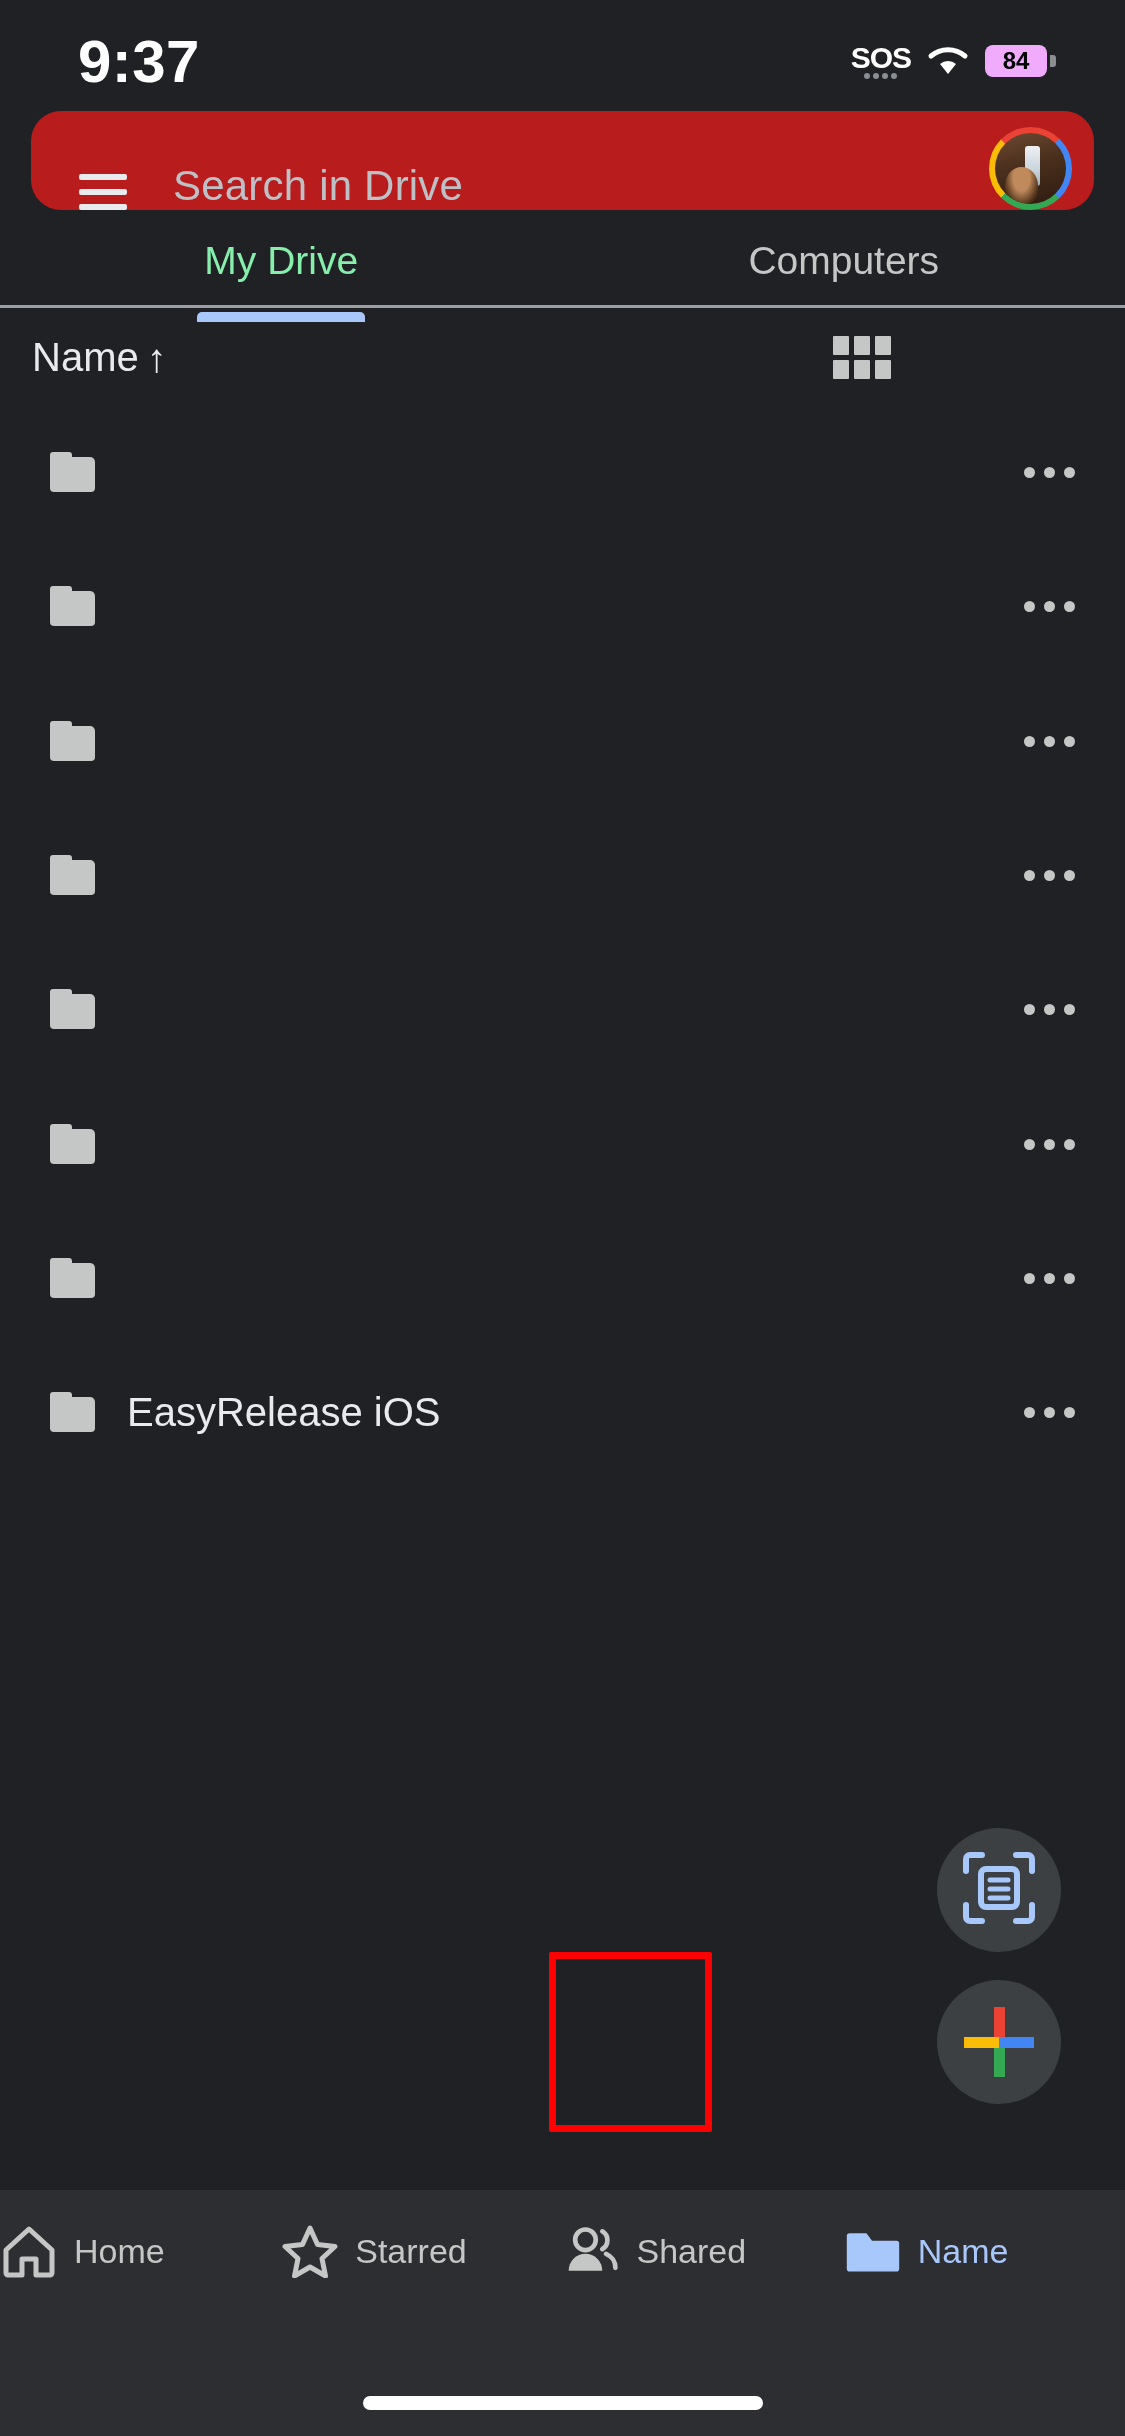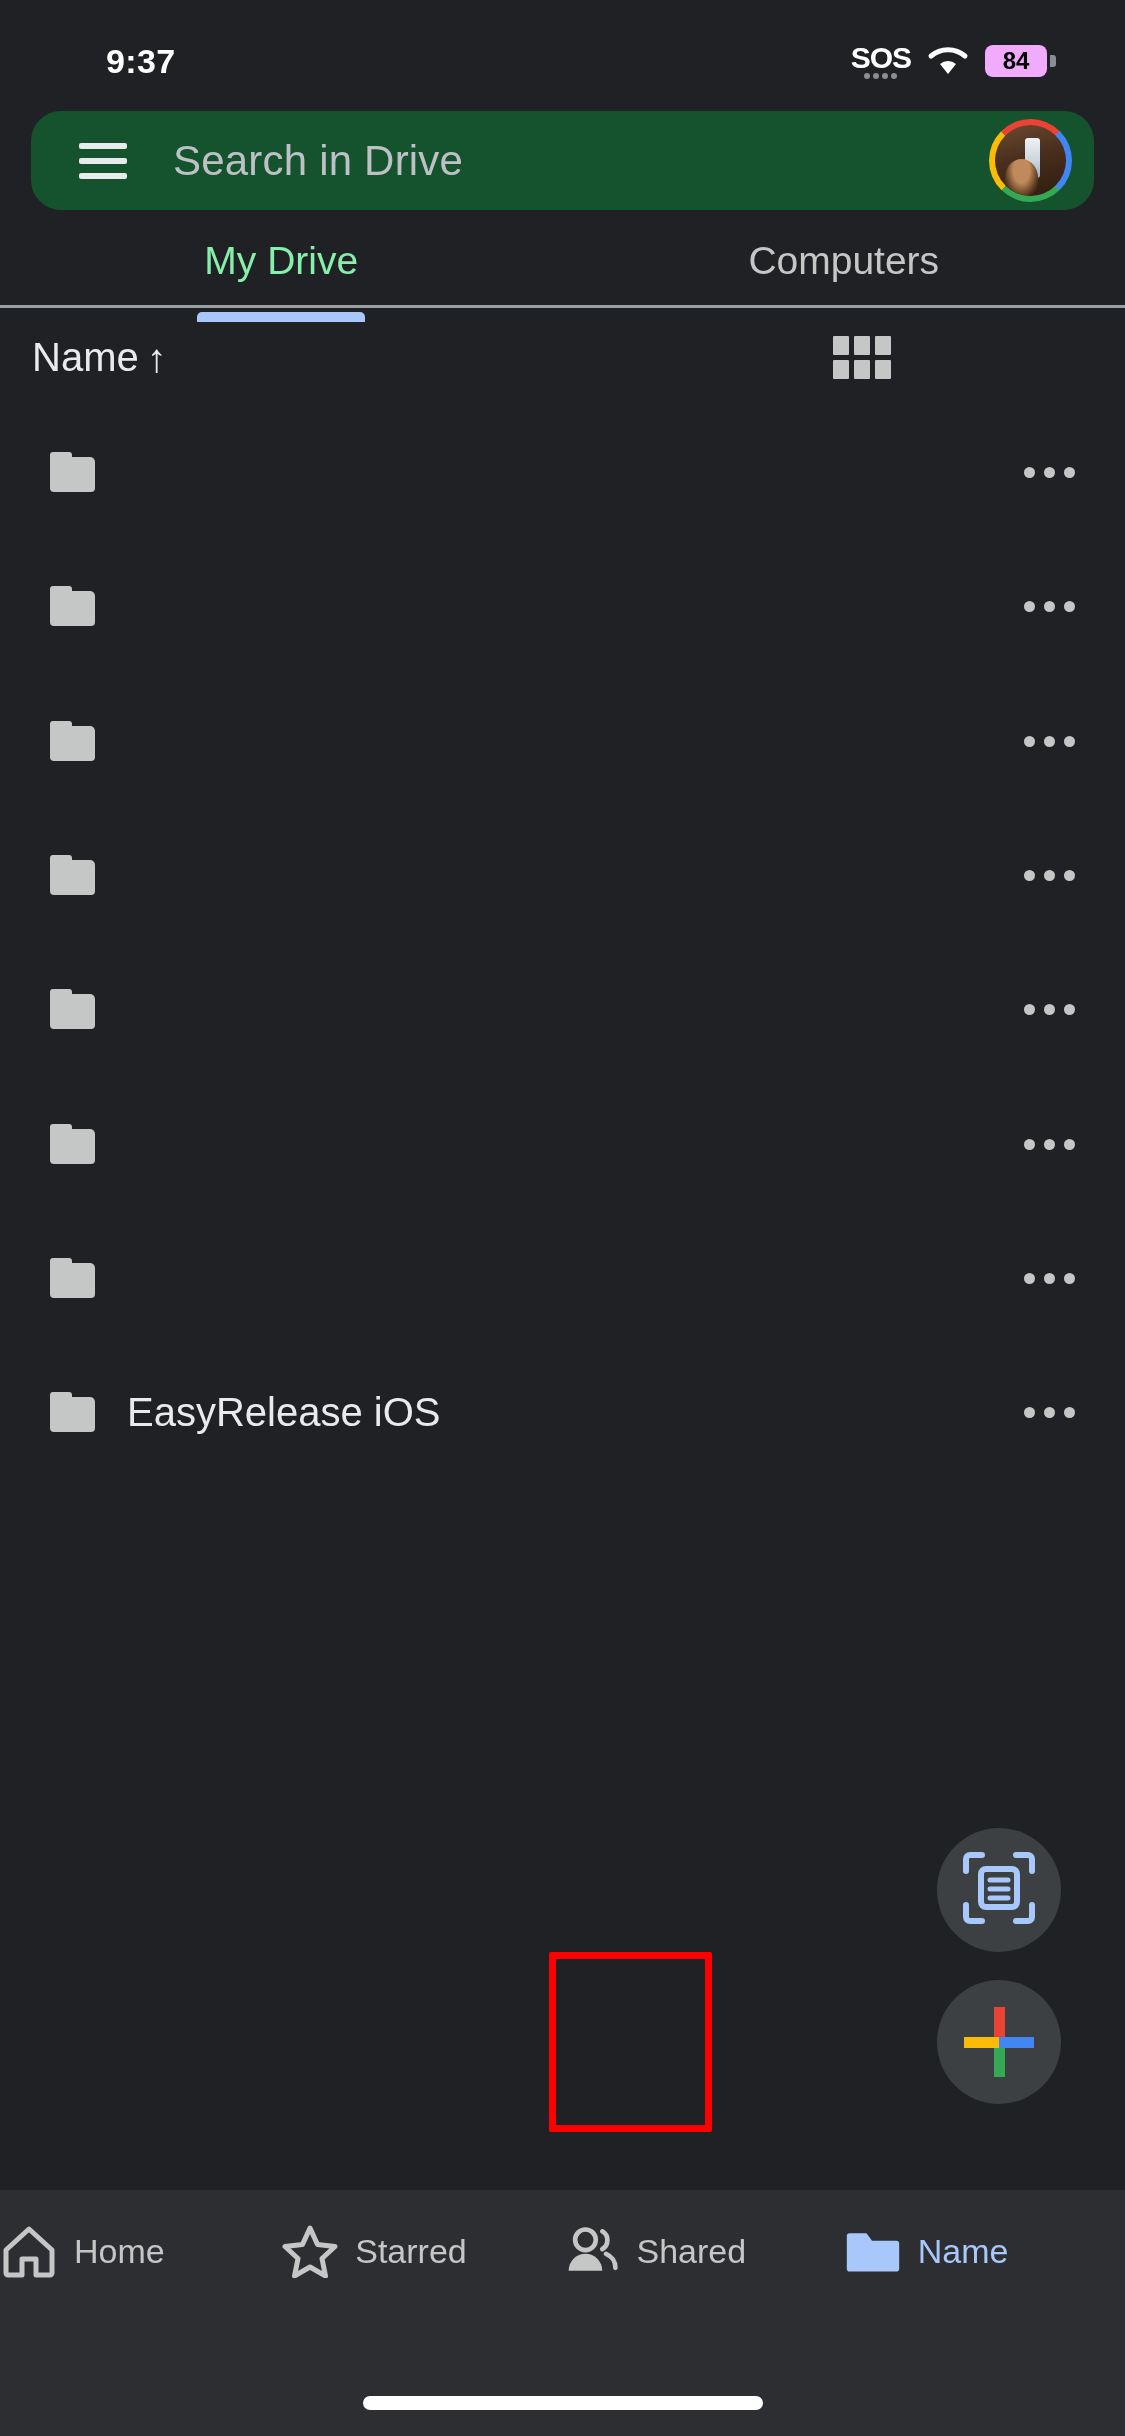--- a/index.html
+++ b/index.html
@@ -25,25 +25,24 @@
     top: 0; left: 0;
     width: 1125px;
     height: 108px;
     display: flex;
     align-items: center;
     justify-content: space-between;
     padding: 0 78px 0 78px;
   }
   .status-time {
     color: #ffffff;
-    font-size: 34px;
+    font-size: 60px;
     font-weight: 700;
     letter-spacing: 0.4px;
     margin-top: 14px;
-    margin-left: 28px;
   }
   .status-right {
     display: flex;
     align-items: center;
     gap: 16px;
     margin-top: 14px;
   }
   .sos-wrap { display: flex; flex-direction: column; align-items: center; }
   .sos-text {
     color: #ffffff;
@@ -78,24 +77,24 @@
     width: 6px; height: 12px;
     background: #8a8d91;
     border-radius: 0 3px 3px 0;
   }
 
   
   .search-bar {
     position: absolute;
     top: 111px; left: 31px;
     width: 1063px; height: 99px;
-    background: #14532d;
+    background: #b91c1c;
     border-radius: 30px;
     display: flex;
-    align-items: center;
+    align-items: flex-end;
     padding: 0 22px 0 48px;
   }
   .hamburger { width: 48px; height: 36px; display: flex; flex-direction: column; justify-content: space-between; flex: none; }
   .hamburger i { display: block; height: 6px; background: #e8eaed; border-radius: 2px; }
   .search-placeholder {
     flex: 1;
     margin-left: 46px;
     color: #bdc1c6;
     font-size: 42px;
     letter-spacing: 0.2px;

